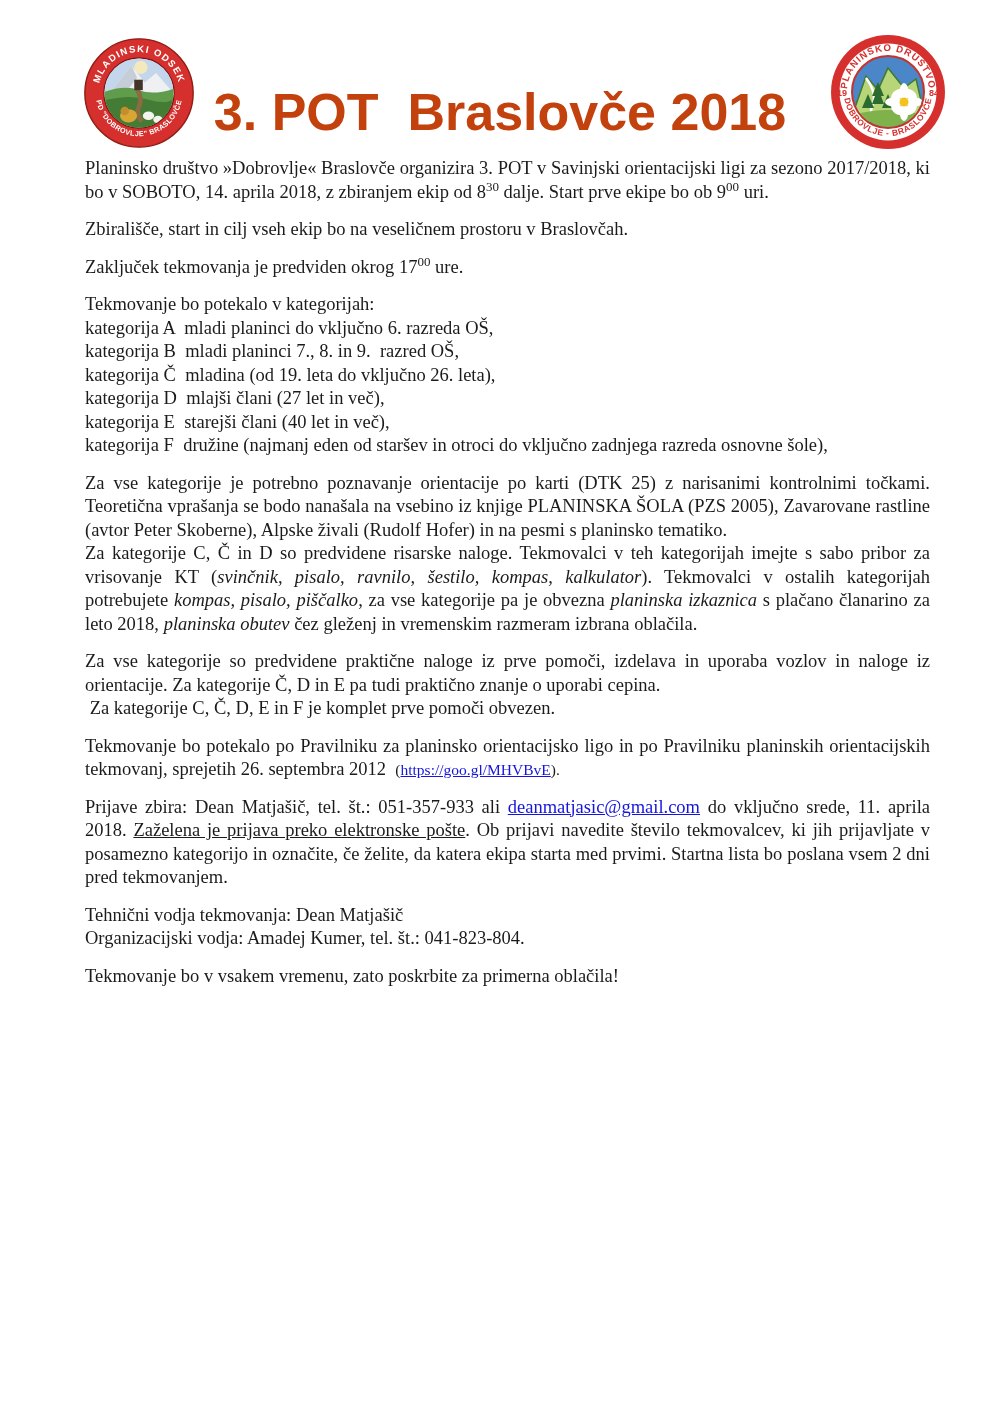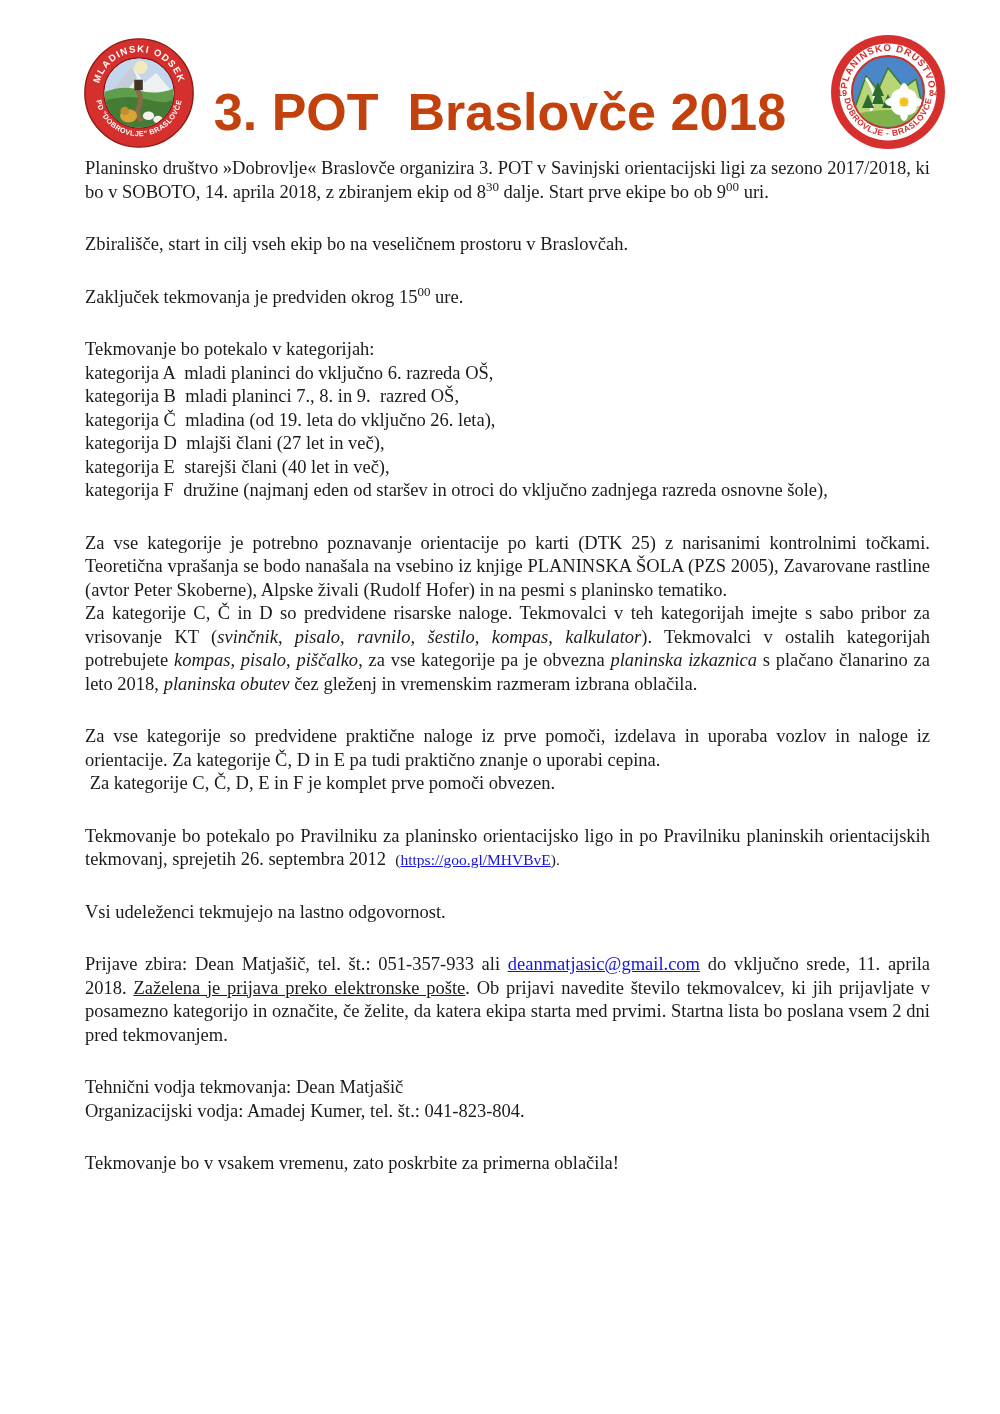--- a/index.html
+++ b/index.html
@@ -14,21 +14,21 @@
     white-space:pre;color:#c2410c;
   }
   .logo{position:absolute;}
   .logo-left{left:82px;top:36px;width:114px;height:114px;}
   .logo-right{left:828px;top:32px;width:120px;height:120px;}
   .content{
     position:absolute;left:85px;top:157px;width:845px;
     font-size:18.5px;line-height:23.5px;
   }
   .block{white-space:pre-wrap;}
-  .block.gap{margin-top:29px;}
+  .block.gap{margin-top:14px;}
   .block.justify{text-align:justify;}
   .b{font-weight:400;}
   .i{font-style:italic;margin-top:46px;}
   .u{text-decoration:underline;}
   .sup{vertical-align:super;font-size:13px;line-height:0;}
   .small{font-size:15.5px;}
   a.link{color:var(--link,#1414dd);text-decoration:underline;cursor:pointer;}
   .ring{fill:var(--logo-red,#d6302e);}
   .ringtext{fill:#ffffff;font-family:"Liberation Sans",sans-serif;font-weight:700;}
   .redtext{fill:var(--logo-red,#c5332d);font-family:"Liberation Sans",sans-serif;font-weight:700;}
@@ -105,33 +105,32 @@
     <text class="redtext" font-size="8.4" letter-spacing="0.6">
       <textPath href="#rbot" startOffset="50%" text-anchor="middle">DOBROVLJE - BRASLOVČE</textPath>
     </text>
     <text class="redtext" x="9" y="64" font-size="9" font-family="Liberation Serif,serif">19</text>
     <text class="redtext" x="101" y="64" font-size="9" font-family="Liberation Serif,serif">84</text>
   </svg>
 
   <div class="content">
       <div class="block justify"><span>Planinsko društvo »Dobrovlje« Braslovče organizira 3. POT v Savinjski orientacijski ligi za sezono 2017/2018, ki bo v </span><span class="b">SOBOTO, 14. aprila 2018</span><span>, z zbiranjem ekip od </span><span class="b">8</span><span class="b sup">30</span><span> dalje. Start prve ekipe bo ob </span><span class="b">9</span><span class="b sup">00</span><span> uri.</span></div>
       <div class="block gap"><span>Zbirališče, start in cilj vseh ekip bo na </span><span class="b">veseličnem prostoru v Braslovčah</span><span>.</span></div>
-      <div class="block gap"><span>Zaključek tekmovanja je predviden okrog 15</span><span class="sup">00</span><span> ure.</span></div>
+      <div class="block gap"><span>Zaključek tekmovanja je predviden okrog 17</span><span class="sup">00</span><span> ure.</span></div>
       <div class="block gap"><span class="b">Tekmovanje bo potekalo v kategorijah:</span></div>
       <div class="block justify"><span>kategorija </span><span class="b">A</span><span>  mladi planinci do vključno 6. razreda OŠ,</span></div>
       <div class="block justify"><span>kategorija </span><span class="b">B</span><span>  mladi planinci 7., 8. in 9.  razred OŠ,</span></div>
       <div class="block justify"><span>kategorija </span><span class="b">Č</span><span>  mladina (od 19. leta do vključno 26. leta),</span></div>
       <div class="block justify"><span>kategorija </span><span class="b">D</span><span>  mlajši člani (27 let in več),</span></div>
       <div class="block justify"><span>kategorija </span><span class="b">E</span><span>  starejši člani (40 let in več),</span></div>
       <div class="block justify"><span>kategorija </span><span class="b">F</span><span>  družine (najmanj eden od staršev in otroci do vključno zadnjega razreda osnovne šole),</span></div>
       <div class="block gap justify"><span>Za vse kategorije je potrebno poznavanje orientacije po karti (DTK 25) z narisanimi kontrolnimi točkami. Teoretična vprašanja se bodo nanašala na vsebino iz knjige </span><span class="b">PLANINSKA ŠOLA (PZS 2005)</span><span>, </span><span class="b">Zavarovane rastline (avtor Peter Skoberne)</span><span>, </span><span class="b">Alpske živali (Rudolf Hofer)</span><span> in na </span><span class="b">pesmi</span><span> s planinsko tematiko.</span></div>
       <div class="block justify"><span>Za kategorije </span><span class="b">C</span><span>, </span><span class="b">Č</span><span> in </span><span class="b">D</span><span> so predvidene risarske naloge. Tekmovalci v teh kategorijah imejte s sabo pribor za vrisovanje KT (</span><span class="i">svinčnik, pisalo, ravnilo, šestilo, kompas, kalkulator</span><span>). Tekmovalci v ostalih kategorijah potrebujete </span><span class="i">kompas, pisalo, piščalko</span><span>, za vse kategorije pa je obvezna </span><span class="b i">planinska izkaznica</span><span> s plačano članarino za leto 2018, </span><span class="b i">planinska obutev</span><span> čez gleženj in vremenskim razmeram izbrana oblačila.</span></div>
       <div class="block gap justify"><span>Za vse kategorije so predvidene praktične naloge iz prve pomoči, izdelava in uporaba vozlov in naloge iz orientacije. Za kategorije </span><span class="b">Č</span><span>, </span><span class="b">D</span><span> in </span><span class="b">E</span><span> pa tudi praktično znanje o uporabi cepina.</span></div>
       <div class="block"><span> Za kategorije </span><span class="b">C, Č, D, E in F</span><span> je komplet prve pomoči obvezen.</span></div>
       <div class="block gap justify"><span>Tekmovanje bo potekalo po Pravilniku za planinsko orientacijsko ligo in po Pravilniku planinskih orientacijskih tekmovanj, sprejetih 26. septembra 2012  </span><span class="small">(</span><a class="link small" href="#">https://goo.gl/MHVBvE</a><span class="small">).</span></div>
-      <div class="block gap"><span>Vsi udeleženci tekmujejo na lastno odgovornost.</span></div>
       <div class="block gap justify"><span class="b">Prijave zbira:</span><span> Dean Matjašič, tel. št.: 051-357-933 ali </span><a class="link" href="#">deanmatjasic@gmail.com</a><span> </span><span class="b">do vključno srede</span><span>, </span><span class="b">11. aprila 2018.</span><span> </span><span class="u">Zaželena je prijava preko elektronske pošte</span><span>. Ob prijavi navedite število tekmovalcev, ki jih prijavljate v posamezno kategorijo in označite, če želite, da katera ekipa starta med prvimi. Startna lista bo poslana vsem 2 dni pred tekmovanjem.</span></div>
       <div class="block gap"><span>Tehnični vodja tekmovanja: Dean Matjašič</span></div>
       <div class="block"><span>Organizacijski vodja: Amadej Kumer, tel. št.: 041-823-804.</span></div>
       <div class="block gap"><span class="b">Tekmovanje bo v vsakem vremenu, zato poskrbite za primerna oblačila!</span></div>
     </div>
 
 </div>
 
 </body></html>

